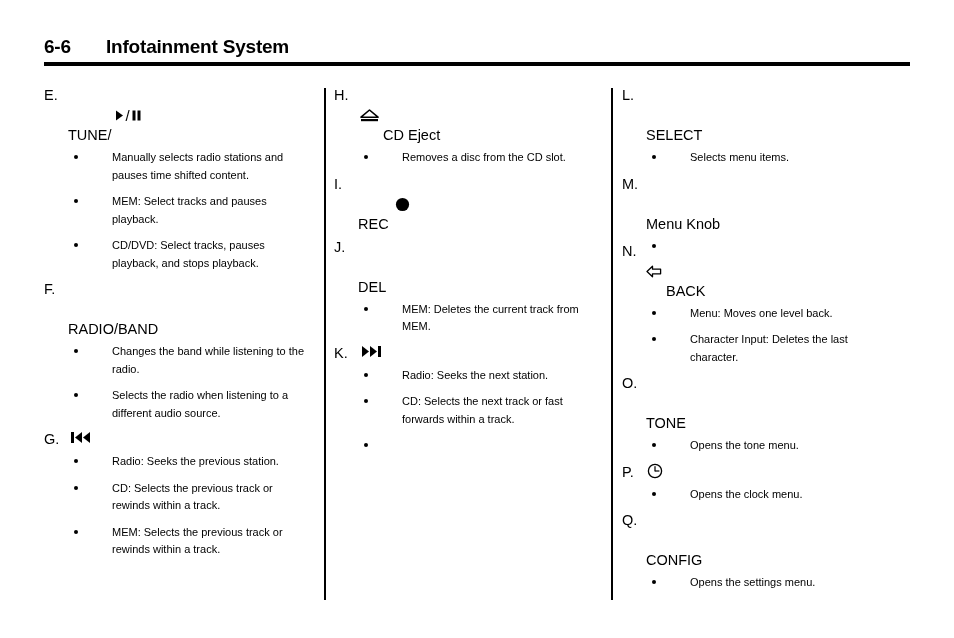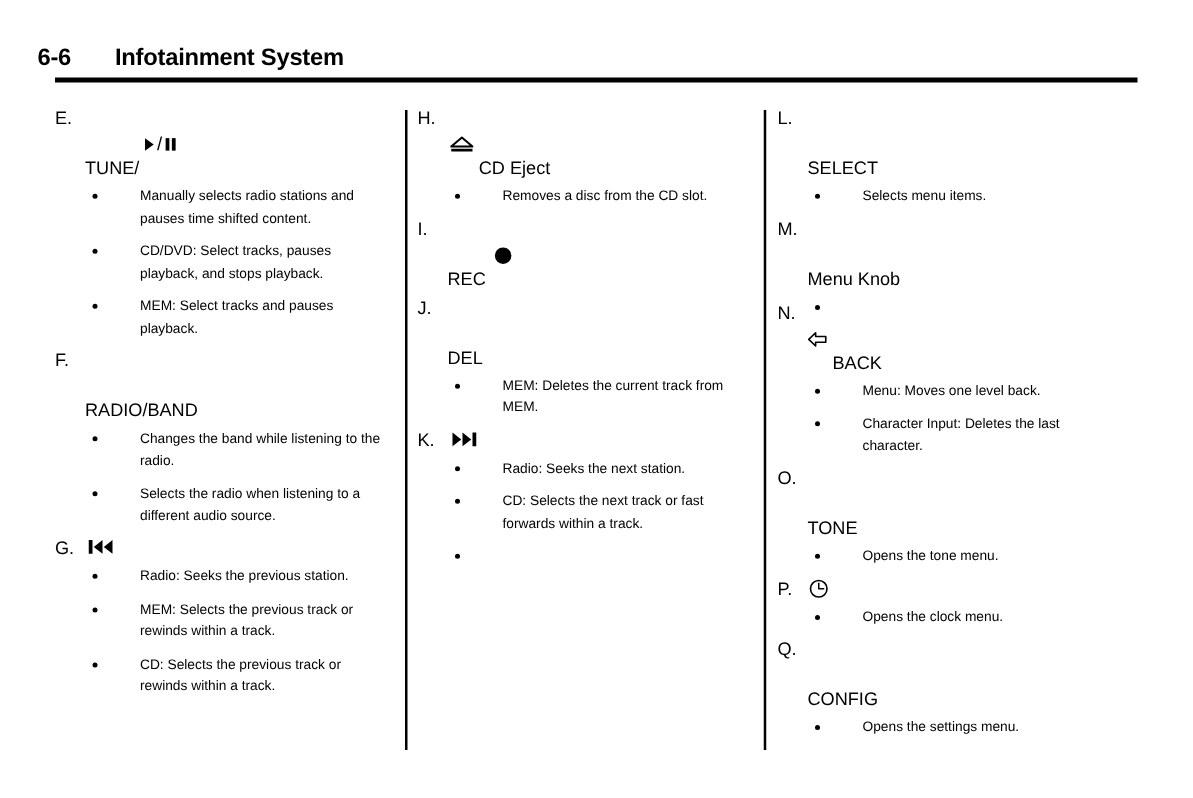--- a/index.html
+++ b/index.html
@@ -12,21 +12,21 @@
     height: 638px;
     position: relative;
     font-family: "Liberation Sans", sans-serif;
     color: #000000;
     overflow: hidden;
   }
 
   
   .page-header {
     position: absolute;
-    left: 30px;
+    left: 44px;
     top: 36px;
     width: 866px;
     height: 30px;
   }
   .page-header .hdr-row {
     display: flex;
     align-items: baseline;
     font-weight: bold;
     font-size: 19px;
     letter-spacing: -0.2px;
@@ -161,22 +161,22 @@
             <span class="icon">
               <svg width="9" height="13" viewBox="0 0 9 13" xmlns="http://www.w3.org/2000/svg">
                 <rect x="0.5" y="1.5" width="3" height="10" fill="#000"></rect>
                 <rect x="5.5" y="1.5" width="3" height="10" fill="#000"></rect>
               </svg>
             </span>
           </span>
         </div>
         <ul class="bullets">
           <li><span class="bullet-dot"></span><span>Manually selects radio stations and pauses time shifted content.</span></li>
+          <li><span class="bullet-dot"></span><span>MEM: Select tracks and pauses playback.</span></li>
           <li><span class="bullet-dot"></span><span>CD/DVD: Select tracks, pauses playback, and stops playback.</span></li>
-          <li><span class="bullet-dot"></span><span>MEM: Select tracks and pauses playback.</span></li>
         </ul>
       </div>
       <div class="entry">
         <div class="entry-head">
           <span class="entry-letter">F.</span>
           <span class="entry-label">
             <span class="txt">RADIO/BAND</span>
           </span>
         </div>
         <ul class="bullets">
@@ -192,22 +192,22 @@
               <svg width="22" height="15" viewBox="0 0 22 15" xmlns="http://www.w3.org/2000/svg">
                 <rect x="1" y="2" width="3" height="11" fill="#000"></rect>
                 <polygon points="12,2 12,13 5,7.5" fill="#000"></polygon>
                 <polygon points="20,2 20,13 13,7.5" fill="#000"></polygon>
               </svg>
             </span>
           </span>
         </div>
         <ul class="bullets">
           <li><span class="bullet-dot"></span><span>Radio: Seeks the previous station.</span></li>
+          <li><span class="bullet-dot"></span><span>CD: Selects the previous track or rewinds within a track.</span></li>
           <li><span class="bullet-dot"></span><span>MEM: Selects the previous track or rewinds within a track.</span></li>
-          <li><span class="bullet-dot"></span><span>CD: Selects the previous track or rewinds within a track.</span></li>
         </ul>
       </div>
     </div>
   <div class="col col-2">
       <div class="entry">
         <div class="entry-head">
           <span class="entry-letter">H.</span>
           <span class="entry-label">
             <span class="icon" style="margin: 0px 3px 0px 2px;">
               <svg width="19" height="15" viewBox="0 0 19 15" xmlns="http://www.w3.org/2000/svg">

